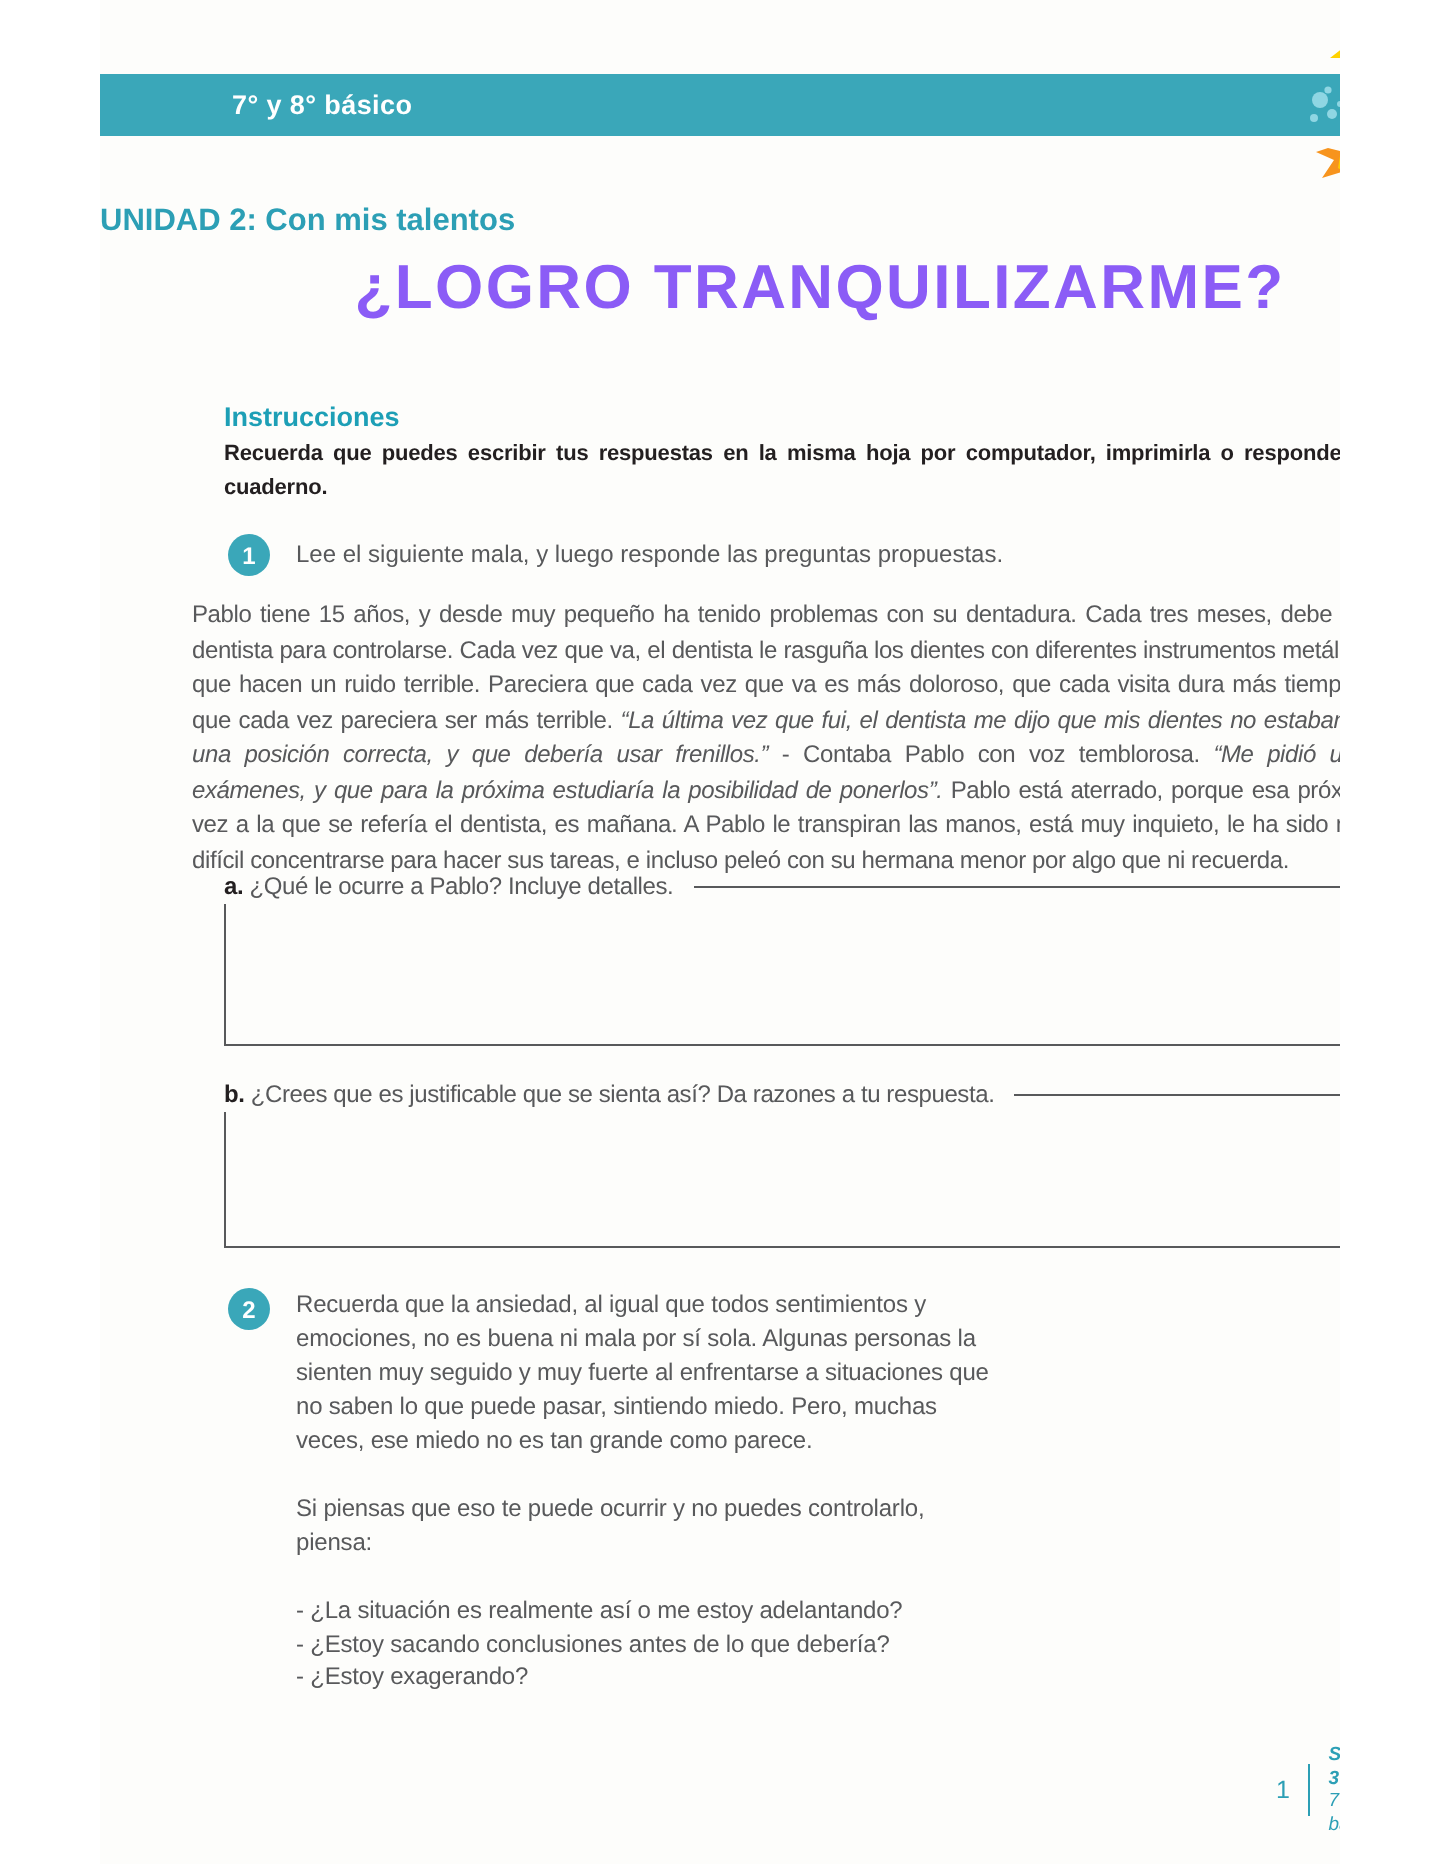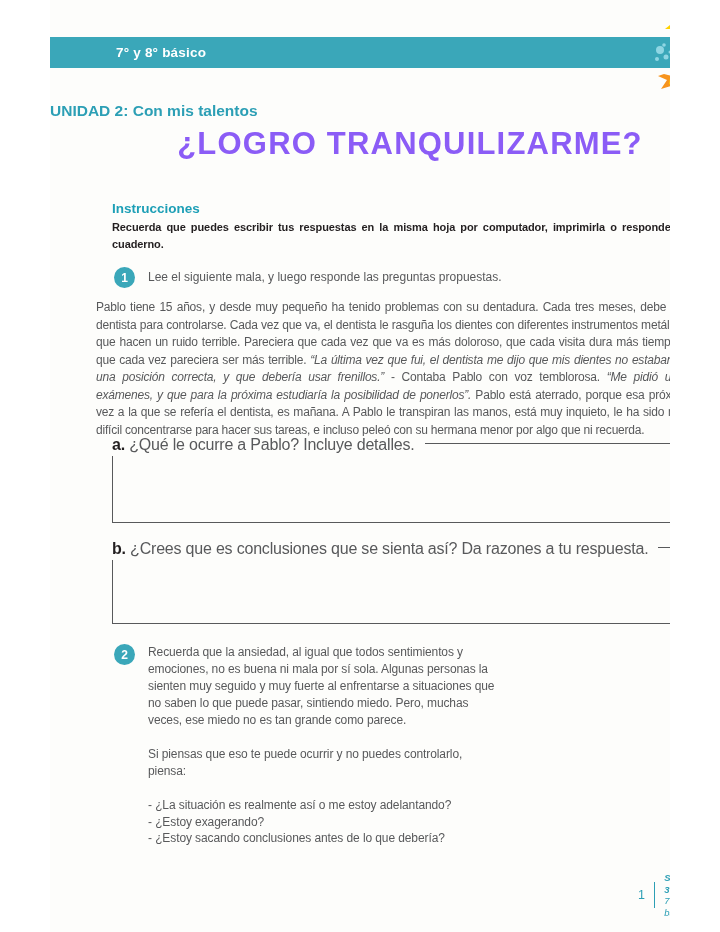--- a/index.html
+++ b/index.html
@@ -58,21 +58,21 @@
   .case .it { font-style:italic; }
   
   .answer-box {
     position:absolute; left:62px; width:592px;
     border:1px solid #58595b; background:transparent;
   }
   .box-a { top:443px; height:80px; }
   .box-b { top:547px; height:77px; }
   .q-label {
     position:absolute; top:-8px; left:-1px; background:#fdfdfb;
-    padding:0 10px 2px 0; font-size:16px; color:#58595b; white-space:nowrap; letter-spacing:-0.2px;
+    padding:0 10px 2px 0; font-size:12px; color:#58595b; white-space:nowrap; letter-spacing:-0.2px;
   }
   .q-label b { color:#231f20; }
   
   .step2-col { margin-left:13px; width:348px; font-size:12px; color:#58595b; line-height:17px; letter-spacing:-0.1px; }
   .step2-col p { margin-bottom:17px; }
   .step2-col .bullets div { line-height:16.5px; }
   
   .bubble {
     position:absolute; top:660px; left:452px; width:183px; height:143px;
     background:#e4e4e5; border-radius:12px;
@@ -159,32 +159,32 @@
     <div class="step-text">Lee el siguiente mala, y luego responde las preguntas propuestas.</div>
   </div>
 
   <p class="case"><span>Pablo tiene 15 años, y desde muy pequeño ha tenido problemas con su dentadura. Cada tres meses, debe ir al dentista para controlarse. Cada vez que va, el dentista le rasguña los dientes con diferentes instrumentos metálicos que hacen un ruido terrible. Pareciera que cada vez que va es más doloroso, que cada visita dura más tiempo, y que cada vez pareciera ser más terrible. </span><span class="it">“La última vez que fui, el dentista me dijo que mis dientes no estaban en una posición correcta, y que debería usar frenillos.”</span><span> - Contaba Pablo con voz temblorosa. </span><span class="it">“Me pidió unos exámenes, y que para la próxima estudiaría la posibilidad de ponerlos”.</span><span> Pablo está aterrado, porque esa próxima vez a la que se refería el dentista, es mañana. A Pablo le transpiran las manos, está muy inquieto, le ha sido muy difícil concentrarse para hacer sus tareas, e incluso peleó con su hermana menor por algo que ni recuerda.</span></p>
 
   <div class="answer-box box-a">
     <div class="q-label"><b>a.</b><span> ¿Qué le ocurre a Pablo? Incluye detalles.</span></div>
   </div>
 
   <div class="answer-box box-b">
-    <div class="q-label"><b>b.</b><span> ¿Crees que es conclusiones que se sienta así? Da razones a tu respuesta.</span></div>
+    <div class="q-label"><b>b.</b><span> ¿Crees que es justificable que se sienta así? Da razones a tu respuesta.</span></div>
   </div>
 
   <div class="step step2">
     <div class="step-circle">2</div>
     <div class="step2-col">
       <p>Recuerda que la ansiedad, al igual que todos sentimientos y emociones, no es buena ni mala por sí sola. Algunas personas la sienten muy seguido y muy fuerte al enfrentarse a situaciones que no saben lo que puede pasar, sintiendo miedo. Pero, muchas veces, ese miedo no es tan grande como parece.</p>
       <p>Si piensas que eso te puede ocurrir y no puedes controlarlo, piensa:</p>
       <div class="bullets">
           <div>- ¿La situación es realmente así o me estoy adelantando?</div>
+          <div>- ¿Estoy sacando conclusiones antes de lo que debería?</div>
           <div>- ¿Estoy exagerando?</div>
-          <div>- ¿Estoy sacando conclusiones antes de lo que debería?</div>
         </div>
     </div>
   </div>
 
 
   <div class="footer">
     <span class="pn">1</span>
     <span class="divider"></span>
     <span class="wk">
       <span class="w1">Semana 3</span><br>

